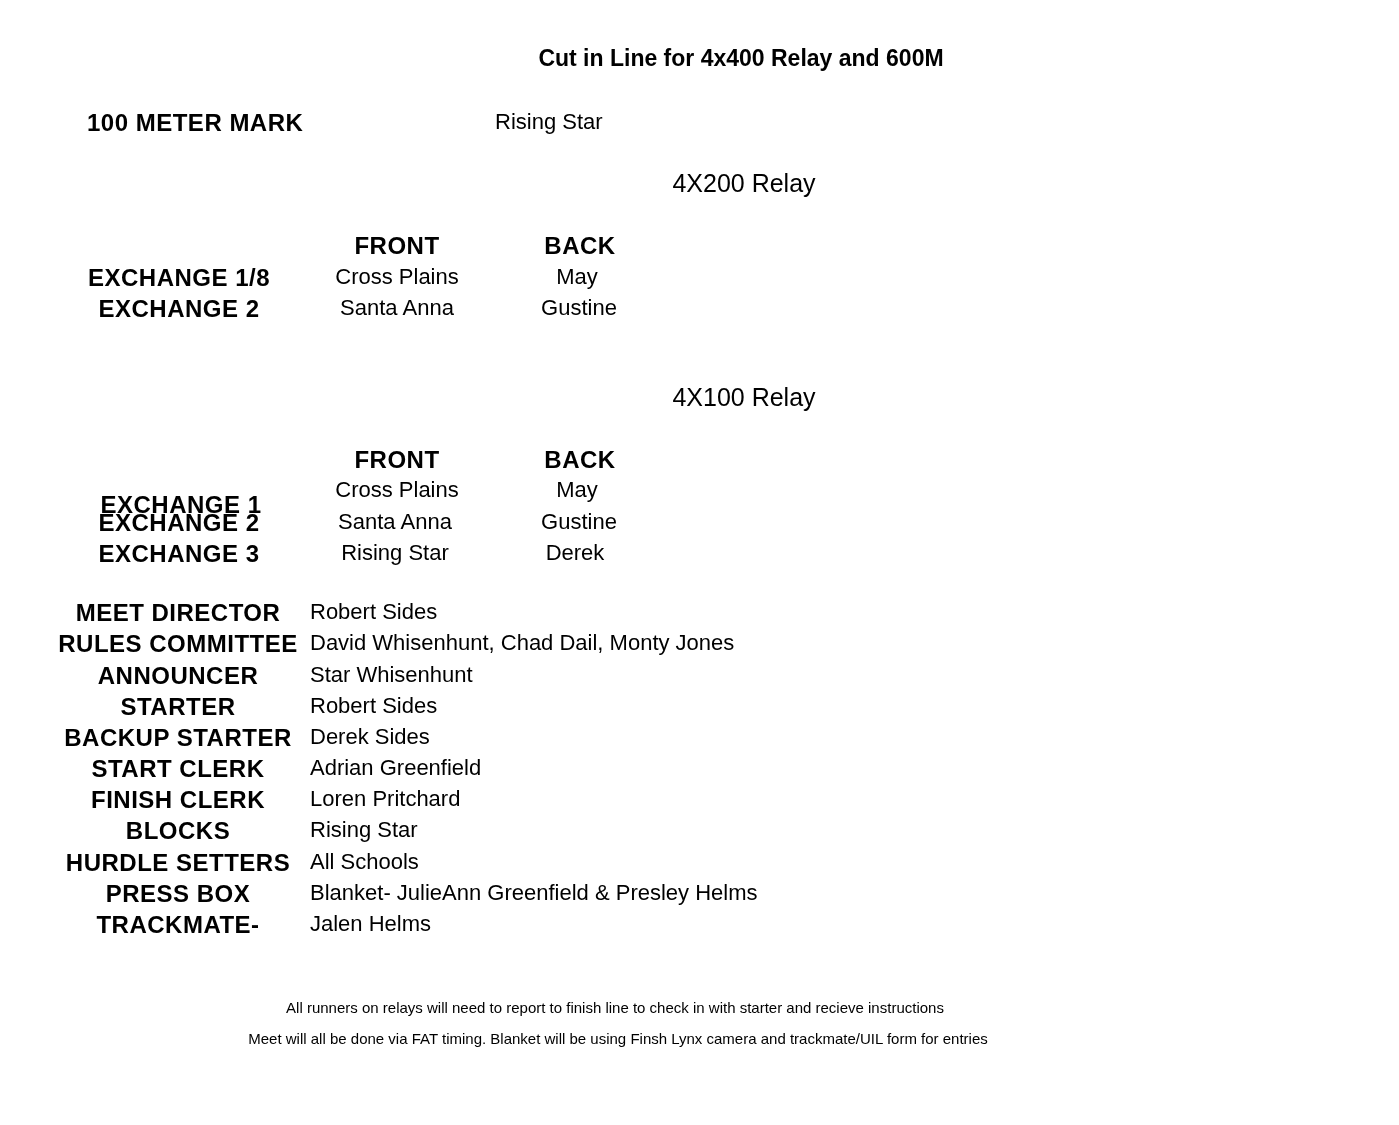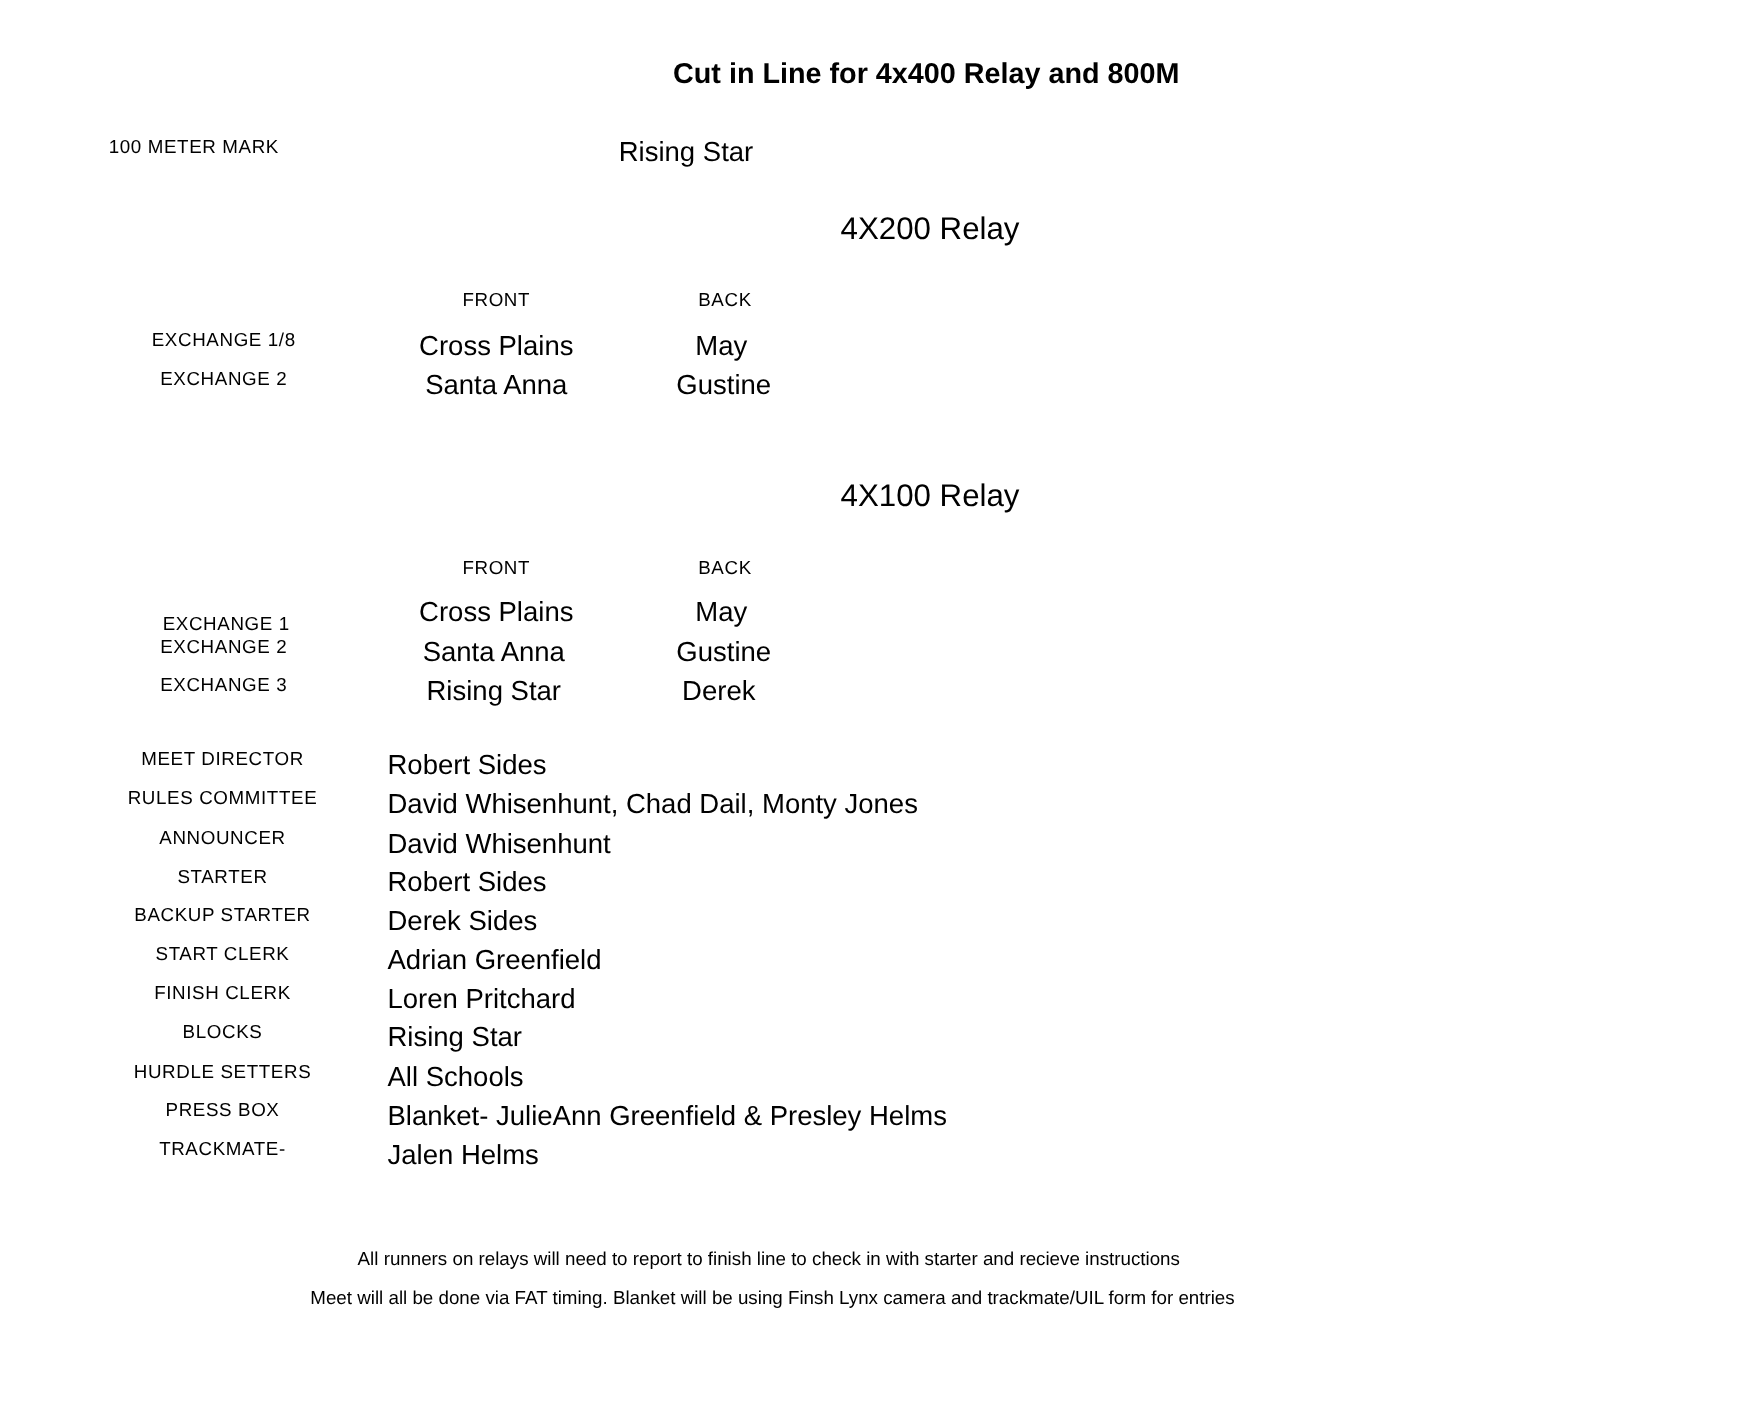--- a/index.html
+++ b/index.html
@@ -3,29 +3,29 @@
   <meta charset="utf-8">
   <style>
     html, body { margin: 0; padding: 0; background: #ffffff; }
     body {
       width: 1399px; height: 1125px; position: relative; overflow: hidden;
       font-family: "Liberation Sans", sans-serif; color: #000;
     }
     .abs { position: absolute; white-space: nowrap; }
     .title { font-size: 23px; font-weight: bold; }
     .section { font-size: 25px; }
-    .bold { font-weight: normal; font-size: 15px; letter-spacing: 0.5px; }
+    .bold { font-weight: bold; font-size: 24px; letter-spacing: 0.5px; }
     .reg { font-size: 22px; }
     .c { transform: translateX(-50%); }
     .note { font-size: 15px; }
   </style>
 </head>
 <body>
 
-<div class="abs title c" style="left:741px; top:45px;">Cut in Line for 4x400 Relay and 800M</div>
+<div class="abs title c" style="left:741px; top:45px;">Cut in Line for 4x400 Relay and 600M</div>
 
 <div class="abs bold" style="left:87px; top:109px;">100 METER MARK</div>
 <div class="abs reg" style="left:495px; top:109px;">Rising Star</div>
 
 <section>
   <div class="abs section c" style="left:744px; top:169px;">4X200 Relay</div>
   <div class="abs bold c" style="left:397px; top:232px;">FRONT</div>
   <div class="abs bold c" style="left:580px; top:232px;">BACK</div>
 
   <div class="abs bold c" style="left:179px; top:264px;">EXCHANGE 1/8</div>
@@ -56,21 +56,21 @@
 </section>
 
 <section>
   <div class="abs bold c" style="left:178px; top:599px;">MEET DIRECTOR</div>
   <div class="abs reg" style="left:310px; top:599px;">Robert Sides</div>
 
   <div class="abs bold c" style="left:178px; top:630px;">RULES COMMITTEE</div>
   <div class="abs reg" style="left:310px; top:630px;">David Whisenhunt, Chad Dail, Monty Jones</div>
 
   <div class="abs bold c" style="left:178px; top:662px;">ANNOUNCER</div>
-  <div class="abs reg" style="left:310px; top:662px;">David Whisenhunt</div>
+  <div class="abs reg" style="left:310px; top:662px;">Star Whisenhunt</div>
 
   <div class="abs bold c" style="left:178px; top:693px;">STARTER</div>
   <div class="abs reg" style="left:310px; top:693px;">Robert Sides</div>
 
   <div class="abs bold c" style="left:178px; top:724px;">BACKUP STARTER</div>
   <div class="abs reg" style="left:310px; top:724px;">Derek Sides</div>
 
   <div class="abs bold c" style="left:178px; top:755px;">START CLERK</div>
   <div class="abs reg" style="left:310px; top:755px;">Adrian Greenfield</div>
 

